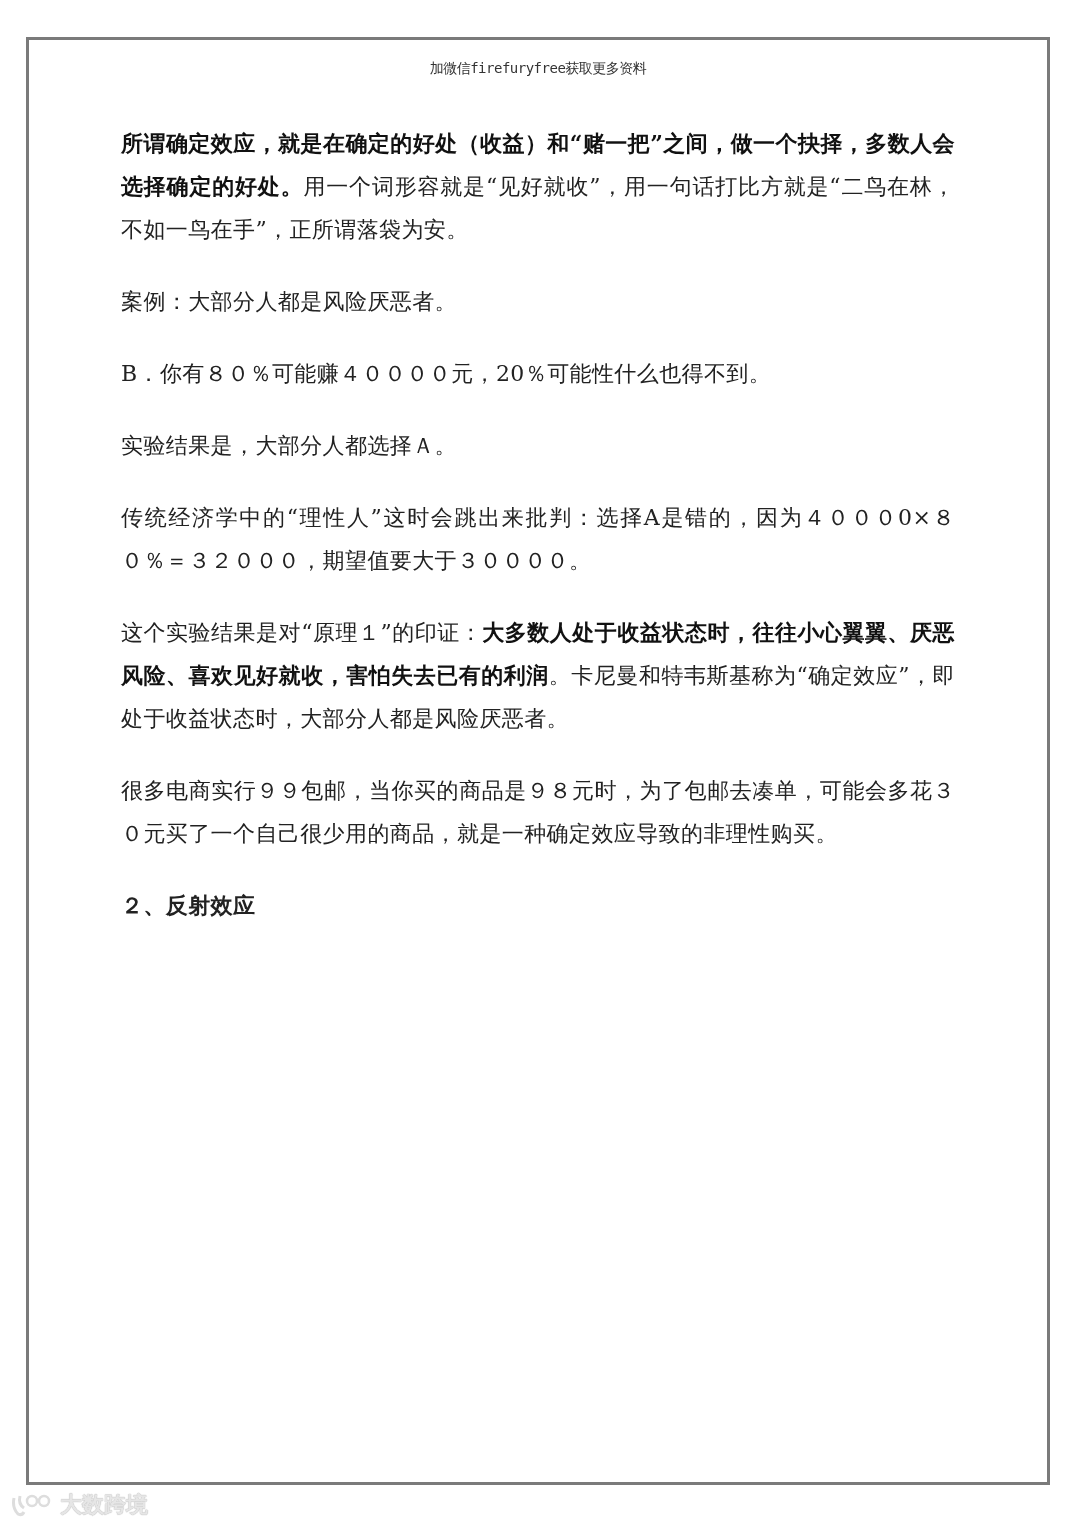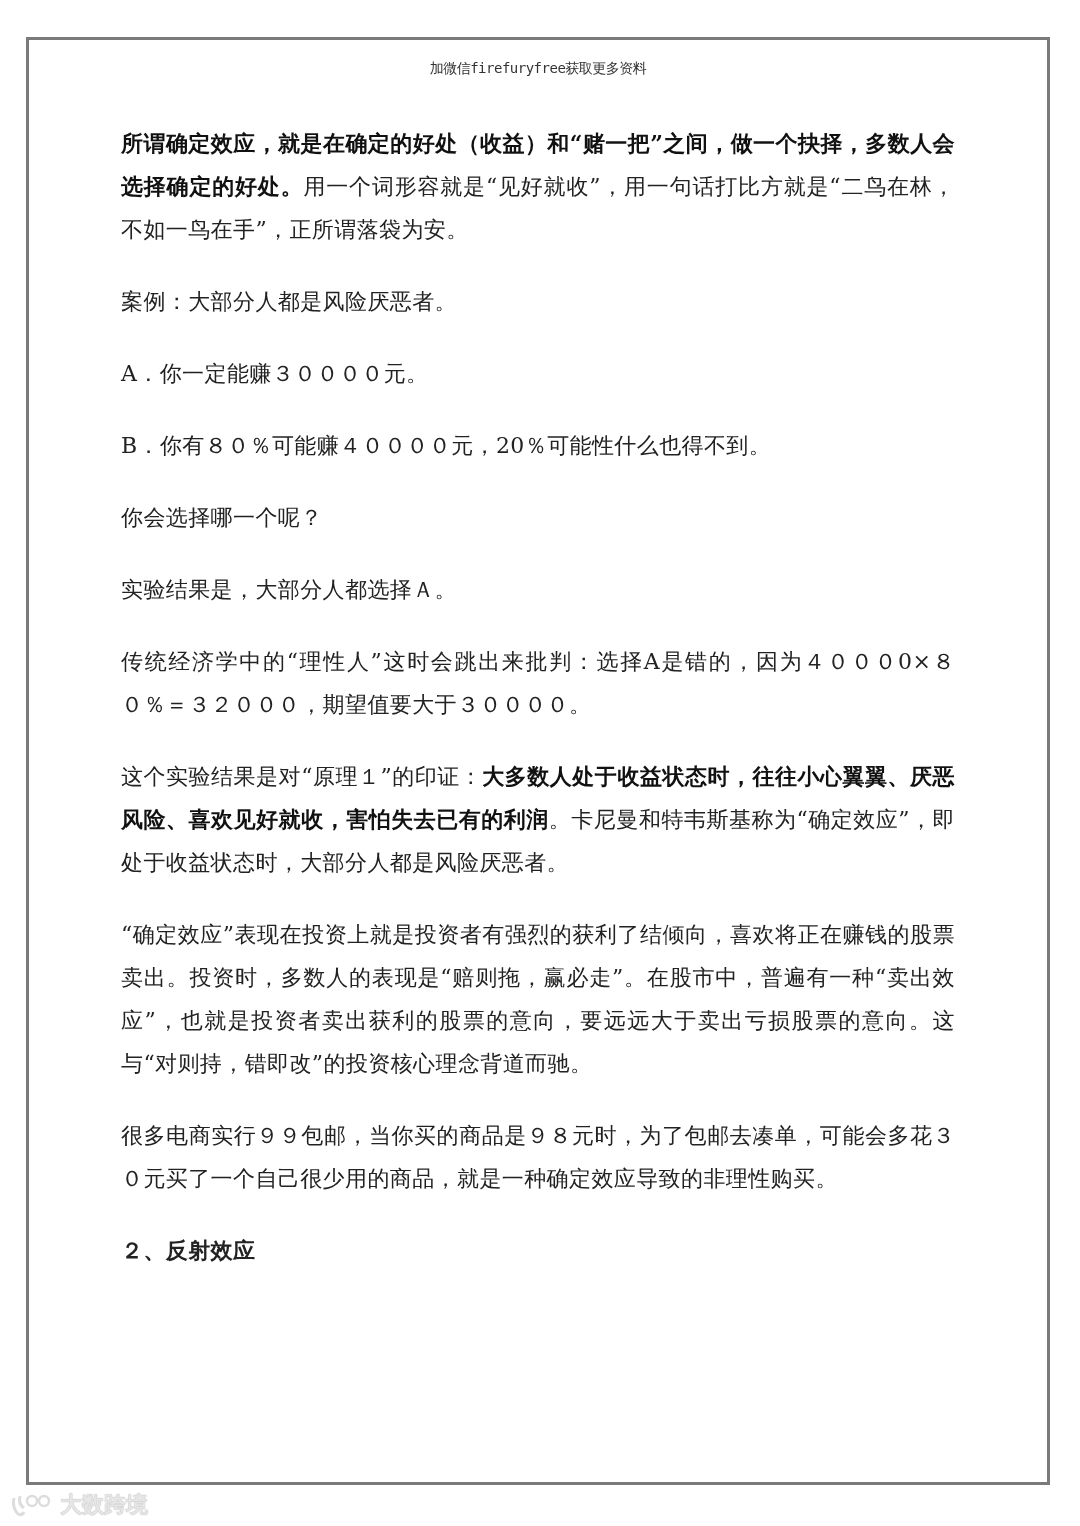--- a/index.html
+++ b/index.html
@@ -33,27 +33,24 @@
   </style>
 </head>
 <body>
 
 <div class="page">
   <div class="header-note">加微信firefuryfree获取更多资料</div>
 
   <div class="content">
     <p><b>所谓确定效应，就是在确定的好处（收益）和“赌一把”之间，做一个抉择，多数人会选择确定的好处。</b><span>用一个词形容就是“见好就收”，用一句话打比方就是“二鸟在林，不如一鸟在手”，正所谓落袋为安。</span></p>
     <p><span>案例：大部分人都是风险厌恶者。</span></p>
-    <p><span>A．你一定能赚３００００元。</span></p>
     <p><span>B．你有８０％可能赚４００００元，20％可能性什么也得不到。</span></p>
-    <p><span>你会选择哪一个呢？</span></p>
     <p><span>实验结果是，大部分人都选择Ａ。</span></p>
     <p><span>传统经济学中的“理性人”这时会跳出来批判：选择A是错的，因为４０００0×８０％＝３２０００，期望值要大于３００００。</span></p>
     <p><span>这个实验结果是对“原理１”的印证：</span><b>大多数人处于收益状态时，往往小心翼翼、厌恶风险、喜欢见好就收，害怕失去已有的利润</b><span>。卡尼曼和特韦斯基称为“确定效应”，即处于收益状态时，大部分人都是风险厌恶者。</span></p>
-    <p><span>“确定效应”表现在投资上就是投资者有强烈的获利了结倾向，喜欢将正在赚钱的股票卖出。投资时，多数人的表现是“赔则拖，赢必走”。在股市中，普遍有一种“卖出效应”，也就是投资者卖出获利的股票的意向，要远远大于卖出亏损股票的意向。这与“对则持，错即改”的投资核心理念背道而驰。</span></p>
     <p><span>很多电商实行９９包邮，当你买的商品是９８元时，为了包邮去凑单，可能会多花３０元买了一个自己很少用的商品，就是一种确定效应导致的非理性购买。</span></p>
     <p class="heading">２、反射效应</p>
   </div>
 </div>
 
 <div class="watermark">
   <svg class="wm-logo" viewBox="0 0 44 26">
     <path d="M4 6 Q2 16 8 22 Q12 24 14 20" fill="none" stroke="#ddd" stroke-width="3"></path>
     <path d="M10 4 Q8 12 14 16" fill="none" stroke="#ddd" stroke-width="3"></path>
     <circle cx="22" cy="9" r="5" fill="none" stroke="#ddd" stroke-width="2.5"></circle>

